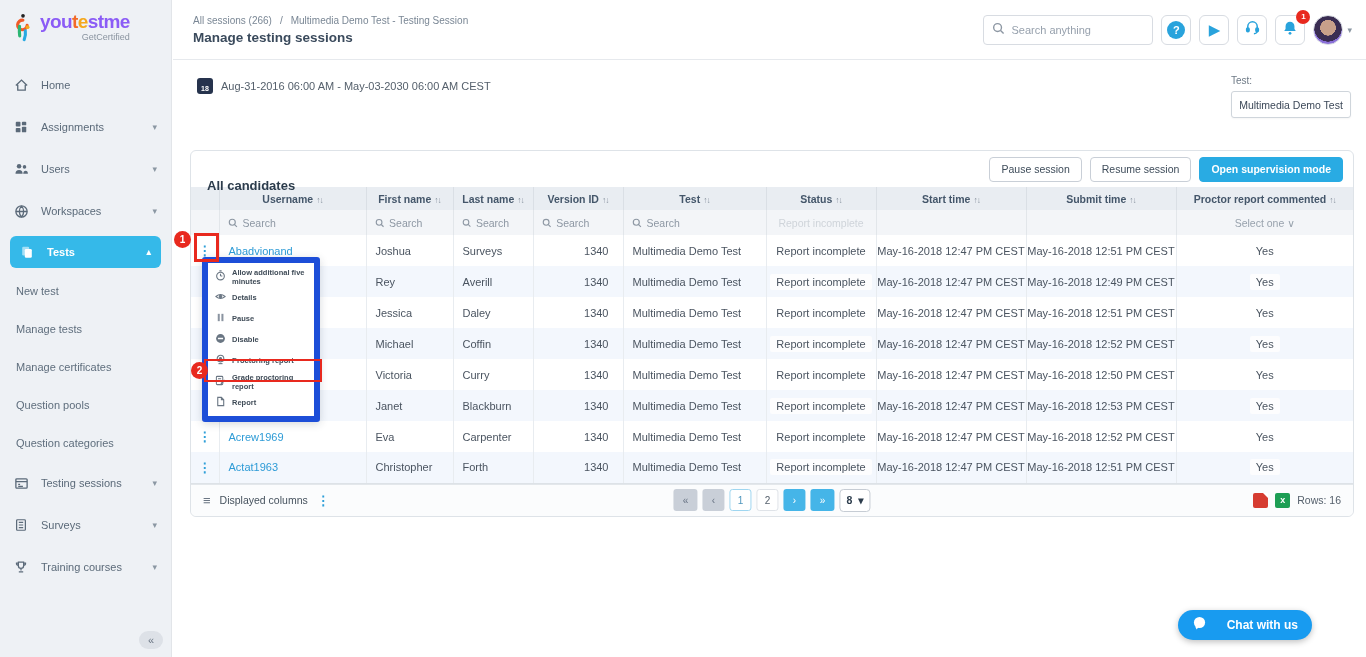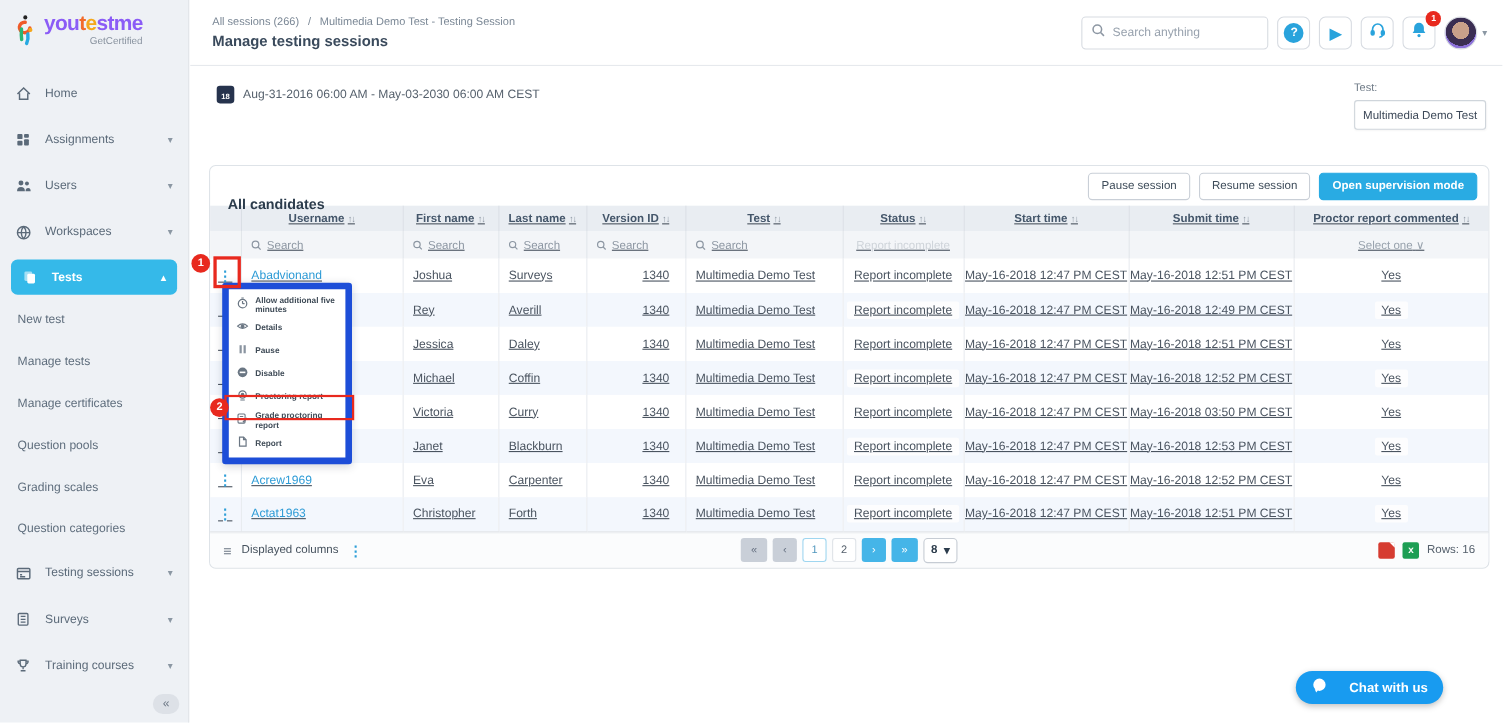--- a/index.html
+++ b/index.html
@@ -69,21 +69,21 @@
   
   .card { position:absolute; left:190px; top:150px; width:1164px; background:#fff;
     border:1px solid #dee3e8; border-radius:6px; z-index:1; }
   .card-head { height:36px; display:flex; align-items:center; padding:0 10px 0 16px; }
   .card-title { font-size:13px; font-weight:bold; color:#2c3c4c;margin-top:33px; }
   .head-btns { margin-left:auto; display:flex; gap:8px; }
   .btn { height:25px; padding:0 11px; border-radius:4px; font-size:10.5px;
     border:1px solid #c9cfd7; background:#fff; color:#3e4c5a; cursor:pointer;
     font-family:"Liberation Sans",sans-serif; }
   .btn-primary { background:#29abe3; border-color:#29abe3; color:#fff; font-weight:bold; }
-  table { width:100%; border-collapse:collapse; table-layout:fixed;text-decoration:underline; }
+  table { width:100%; border-collapse:collapse; table-layout:fixed; }
   th { background:#e9edf2; color:#44566a; font-weight:bold; height:23px;
     font-size:10.5px; text-align:center; border-left:1px solid #dadfe5; }
   th:first-child { border-left:none; }
   .sort { font-size:8.5px; color:#8a94a0; letter-spacing:-1px; margin-left:3px; font-weight:normal; }
   tr.filter td { background:#f3f5f8; height:25px; border-left:1px solid #e2e6ea; }
   tr.filter td:first-child { border-left:none; }
   .f-search { display:flex; align-items:center; gap:5px; padding-left:8px; }
   .f-search input { border:none; outline:none; background:transparent; width:85%;
     font-size:10.5px; color:#6b7684; font-family:"Liberation Sans",sans-serif; }
   .f-search input::placeholder { color:#8d97a3; }
@@ -218,23 +218,20 @@
         <span>New test</span>
       </div>
     <div class="nav-sub">
         <span>Manage tests</span>
       </div>
     <div class="nav-sub">
         <span>Manage certificates</span>
       </div>
     <div class="nav-sub">
         <span>Question pools</span>
-      </div>
-    <div class="nav-sub">
-        <span>Grading scales</span>
       </div>
     <div class="nav-sub">
         <span>Question categories</span>
       </div>
     <div class="nav-item">
       <span class="nicon">
           <svg class="ic" width="15" height="15" viewBox="0 0 16 16">
             <rect x="2" y="3" width="12" height="10" rx="1"></rect>
             <path d="M2 6 h12 M4.5 9 h2 M4.5 11 h5"></path>
           </svg>
@@ -458,21 +455,21 @@
   </tr>
   <tr class="">
     <td class="c-act"><span class="kebab">⋮</span></td>
     <td class="c-left"><a class="ulink"></a></td>
     <td class="c-left">Victoria</td>
     <td class="c-left">Curry</td>
     <td class="c-right">1340</td>
     <td class="c-left">Multimedia Demo Test</td>
     <td class="c-center"><span class="hl">Report incomplete</span></td>
     <td class="c-center">May-16-2018 12:47 PM CEST</td>
-    <td class="c-center">May-16-2018 03:50 PM CEST</td>
+    <td class="c-center">May-16-2018 12:50 PM CEST</td>
     <td class="c-center"><span class="hl">Yes</span></td>
   </tr>
   <tr class="alt">
     <td class="c-act"><span class="kebab">⋮</span></td>
     <td class="c-left"><a class="ulink"></a></td>
     <td class="c-left">Janet</td>
     <td class="c-left">Blackburn</td>
     <td class="c-right">1340</td>
     <td class="c-left">Multimedia Demo Test</td>
     <td class="c-center"><span class="hl">Report incomplete</span></td>

